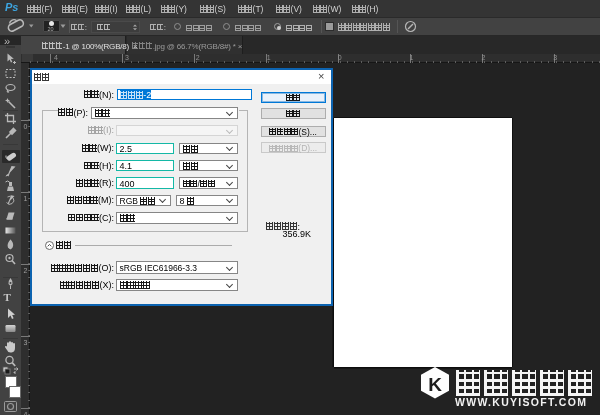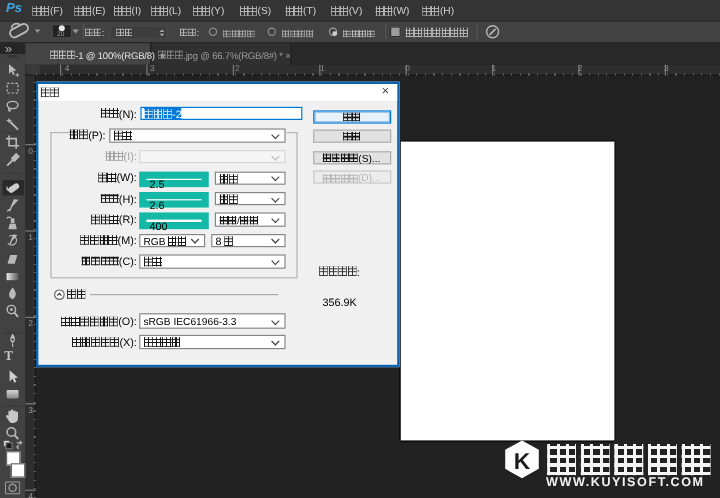--- a/index.html
+++ b/index.html
@@ -13,21 +13,21 @@
 i.gw{display:inline-block;width:23.5px;height:26px;margin-right:4.6px;
  background:repeating-linear-gradient(0deg,#f5f5f5 0 2.6px,transparent 2.6px 7.2px),
  repeating-linear-gradient(90deg,#f5f5f5 0 2.6px,transparent 2.6px 7.8px)}
 .lb{color:#000;text-align:right}
 .lb i.g,.btn i.g,.cb i.g,.in i.g{opacity:.9}
 .btn{position:absolute;width:65px;height:11px;background:#e1e1e1;border:1px solid #adadad;font-size:8.5px;line-height:9px;color:#000;text-align:center;padding-top:1px;white-space:nowrap}
 .cb{position:absolute;background:#fff;border:1px solid #868686;font-size:9px;line-height:9px;color:#000;padding:1.5px 0 0 3px;white-space:nowrap}
 .cb:after{content:"";position:absolute;right:5px;top:50%;margin-top:-3px;width:4px;height:4px;border-right:1px solid #444;border-bottom:1px solid #444;transform:rotate(45deg)}
 .cb.dis{background:#f5f5f5;border-color:#d5d5d5}
 .cb.dis:after{border-color:#bbb}
-.in{position:absolute;background:#fff;border:6px solid #14b8a6;font-size:9px;line-height:9px;color:#000;padding:1.5px 0 0 3px}
+.in{position:absolute;background:#fff;border:1px solid #14b8a6;font-size:9px;line-height:9px;color:#000;padding:1.5px 0 0 3px}
 svg{display:block}
 </style></head><body>
 
 <div class="a" style="left:0;top:0;width:600px;height:17px;background:#343434"></div>
 <div class="t" style="left:5px;top:2px;font-size:11px;font-weight:bold;color:#3da5e0;font-style:italic">Ps</div>
 <div class="t m" style="left:27px;top:4px;color:#d2d2d2"><i class="g"></i><i class="g"></i>(F)</div>
 <div class="t m" style="left:62px;top:4px;color:#d2d2d2"><i class="g"></i><i class="g"></i>(E)</div>
 <div class="t m" style="left:95px;top:4px;color:#d2d2d2"><i class="g"></i><i class="g"></i>(I)</div>
 <div class="t m" style="left:126px;top:4px;color:#d2d2d2"><i class="g"></i><i class="g"></i>(L)</div>
 <div class="t m" style="left:161px;top:4px;color:#d2d2d2"><i class="g"></i><i class="g"></i>(Y)</div>
@@ -229,21 +229,21 @@
 <div class="a" style="left:239px;top:109.5px;width:9px;height:1px;background:#b4b4b4"></div>
 
 <div class="t lb" style="left:48px;top:107.5px;width:40px"><i class="g"></i><i class="g"></i>(P):</div>
 <div class="cb" style="left:90.5px;top:106.5px;width:147.5px;height:12px"><i class="g"></i><i class="g"></i></div>
 <div class="t lb" style="left:44px;top:125.3px;width:70px;color:#9d9d9d"><i class="g"></i><i class="g"></i>(I):</div>
 <div class="cb dis" style="left:115.5px;top:124.8px;width:122.5px;height:11.5px"></div>
 <div class="t lb" style="left:44px;top:143.3px;width:70px"><i class="g"></i><i class="g"></i>(W):</div>
 <div class="in" style="left:115.5px;top:142.5px;width:58px;height:11.7px">2.5</div>
 <div class="cb" style="left:179px;top:142.5px;width:59px;height:11.7px"><i class="g"></i><i class="g"></i></div>
 <div class="t lb" style="left:44px;top:160.6px;width:70px"><i class="g"></i><i class="g"></i>(H):</div>
-<div class="in" style="left:115.5px;top:159.8px;width:58px;height:11.7px">2.6</div>
+<div class="in" style="left:115.5px;top:159.8px;width:58px;height:11.7px">4.1</div>
 <div class="cb" style="left:179px;top:159.8px;width:59px;height:11.7px"><i class="g"></i><i class="g"></i></div>
 <div class="t lb" style="left:44px;top:178.1px;width:70px"><i class="g"></i><i class="g"></i><i class="g"></i>(R):</div>
 <div class="in" style="left:115.5px;top:177.3px;width:58px;height:11.7px">400</div>
 <div class="cb" style="left:179px;top:177.3px;width:59px;height:11.7px;font-size:8.5px"><i class="g"></i><i class="g"></i>/<i class="g"></i><i class="g"></i></div>
 <div class="t lb" style="left:44px;top:195.3px;width:70px"><i class="g"></i><i class="g"></i><i class="g"></i><i class="g"></i>(M):</div>
 <div class="cb" style="left:115.5px;top:194.5px;width:55px;height:11.8px;font-size:8.5px">RGB <i class="g"></i><i class="g"></i></div>
 <div class="cb" style="left:175.5px;top:194.5px;width:62.5px;height:11.8px">8 <i class="g"></i></div>
 <div class="t lb" style="left:44px;top:212.6px;width:70px"><i class="g"></i><i class="g"></i><i class="g"></i><i class="g"></i>(C):</div>
 <div class="cb" style="left:115.5px;top:211.8px;width:122.5px;height:12px"><i class="g"></i><i class="g"></i></div>
 
@@ -252,13 +252,13 @@
     <path d="M2.7 5.3 L4.5 3.5 L6.3 5.3" fill="none" stroke="#4a4a4a"></path>
   </svg>
 <div class="t lb" style="left:56px;top:240.5px;text-align:left"><i class="g"></i><i class="g"></i></div>
 <div class="a" style="left:75px;top:244.5px;width:157px;height:1px;background:#ababab"></div>
 <div class="t lb" style="left:44px;top:263px;width:70px"><i class="g"></i><i class="g"></i><i class="g"></i><i class="g"></i><i class="g"></i><i class="g"></i>(O):</div>
 <div class="cb" style="left:115.5px;top:261.3px;width:122.5px;height:12.5px;font-size:8.5px">sRGB IEC61966-3.3</div>
 <div class="t lb" style="left:44px;top:280.3px;width:70px"><i class="g"></i><i class="g"></i><i class="g"></i><i class="g"></i><i class="g"></i>(X):</div>
 <div class="cb" style="left:115.5px;top:278.8px;width:122.5px;height:12.5px"><i class="g"></i><i class="g"></i><i class="g"></i><i class="g"></i></div>
 
 <div class="t" style="left:255px;top:221.5px;width:56px;text-align:center;color:#000"><i class="g"></i><i class="g"></i><i class="g"></i><i class="g"></i>:</div>
-<div class="t" style="left:255px;top:247px;width:56px;text-align:center;color:#000">356.9K</div>
+<div class="t" style="left:255px;top:229px;width:56px;text-align:right;color:#000">356.9K</div>
 
 </body></html>

